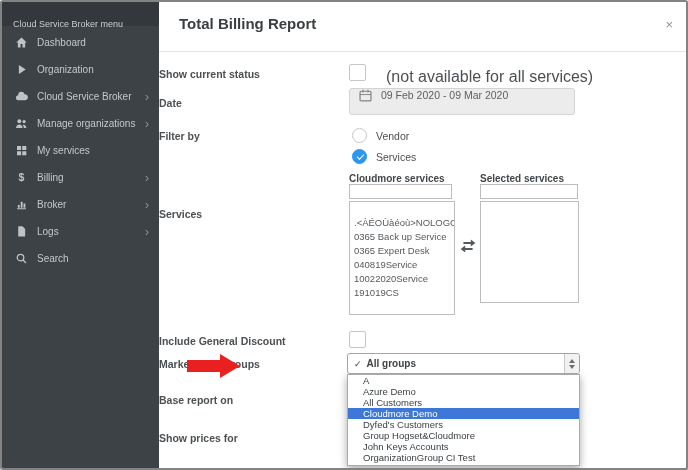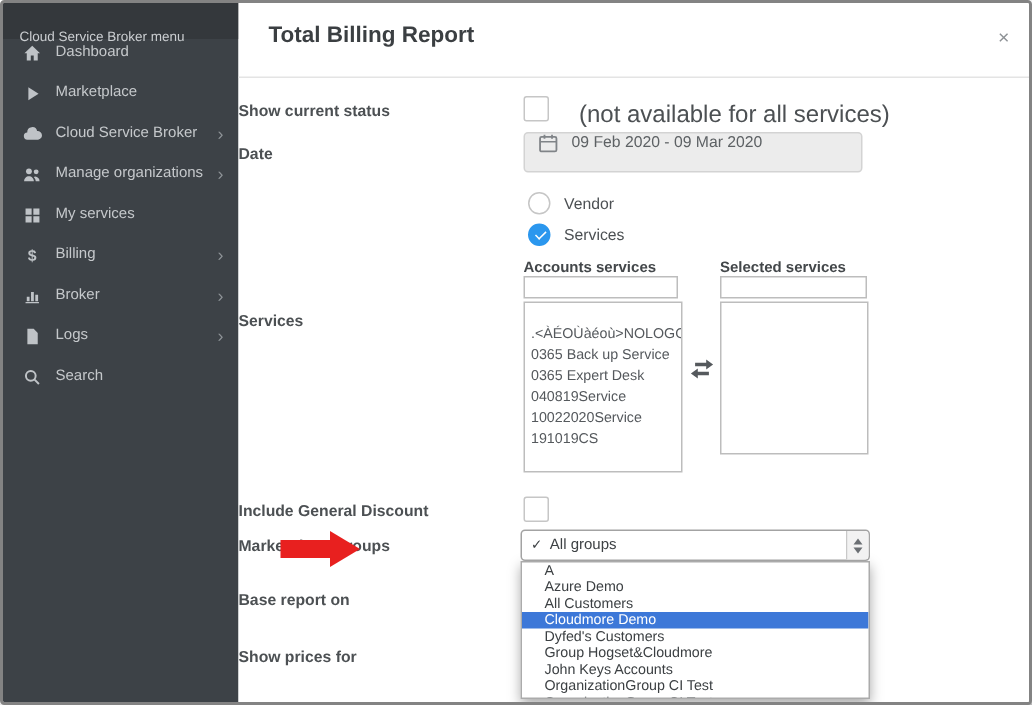--- a/index.html
+++ b/index.html
@@ -5,21 +5,21 @@
   * { margin:0; padding:0; box-sizing:border-box; }
   html,body { background:#ffffff; }
   body { font-family:"Liberation Sans","DejaVu Sans",sans-serif; }
   .frame { position:relative; width:688px; height:470px; border:2px solid #838383; border-radius:3px;
            background:#fff; overflow:hidden; box-shadow:2px 3px 6px rgba(0,0,0,.4); }
 
   
   .sidebar { position:absolute; left:0; top:0; bottom:0; width:157px; background:#3d4247; }
   .sb-header { height:24px; line-height:24px; padding:10px 11px; background:#34383c; color:#cbced1; font-size:9px; white-space:nowrap; }
   .sb-menu { padding-top:3px; }
-  .sb-item { display:flex; align-items:flex-start; height:27px; padding:0 10px 0 13px; color:#c5c8cb; font-size:10px; cursor:pointer; }
+  .sb-item { display:flex; align-items:center; height:27px; padding:0 10px 0 13px; color:#c5c8cb; font-size:10px; cursor:pointer; }
   .sb-ico { width:13px; height:13px; margin-right:9px; flex:0 0 auto; display:flex; }
   .sb-ico svg { width:13px; height:13px; fill:#bfc3c7; }
   .sb-label { white-space:nowrap; }
   .sb-chev { margin-left:auto; color:#8e9397; font-size:12px; line-height:1; }
 
   
   .main { position:absolute; left:157px; top:0; right:0; bottom:0; background:#fff; }
   .title { position:absolute; left:20px; top:13px; font-size:15px; font-weight:bold; color:#3b3f42; }
   .close { position:absolute; right:13px; top:15px; border:none; background:none; font-size:13px; color:#8e9296; cursor:pointer; font-family:inherit; }
   .divider { position:absolute; top:49px; left:0; right:0; height:1px; background:#e4e4e4; }
@@ -45,21 +45,21 @@
   .li.first { border-bottom:1px solid #e0e0e0; }
 
   .swap { position:absolute; left:301px; top:237px; width:16px; height:14px; cursor:pointer; }
 
   .arrow-tail { position:absolute; left:28px; top:358px; width:33px; height:12px; background:#e8201f; z-index:7; }
   .arrow-head { position:absolute; left:61px; top:352px; width:0; height:0; border-top:12px solid transparent; border-bottom:12px solid transparent; border-left:20px solid #e8201f; z-index:7; }
 
   .select { position:absolute; left:188px; top:351px; width:233px; height:21px; background:#fff; border:1px solid #a3a3a3; border-radius:3px;
             display:flex; align-items:center; font-size:10px; color:#3e4245; z-index:6; cursor:pointer; }
   .select .check { margin:0 5px 0 6px; font-size:9px; }
-  .sel-val { flex:1; white-space:nowrap; }
+  .sel-val { flex:1; white-space:nowrap;font-weight:bold; }
   .stepper { width:15px; align-self:stretch; border-left:1px solid #c9c9c9; background:#f2f2f2; display:flex; flex-direction:column;
              align-items:center; justify-content:center; gap:2px; border-radius:0 3px 3px 0; }
   .stepper .up { width:0; height:0; border-left:3.5px solid transparent; border-right:3.5px solid transparent; border-bottom:4px solid #6b6f73; }
   .stepper .down { width:0; height:0; border-left:3.5px solid transparent; border-right:3.5px solid transparent; border-top:4px solid #6b6f73; }
 
   .dropdown { position:absolute; left:188px; top:372px; width:233px; max-height:92px; overflow:hidden; background:#fff;
               border:1px solid #ababab; box-shadow:0 3px 8px rgba(0,0,0,.35); z-index:5; }
   .dd-item { height:11px; line-height:11px; padding-left:15px; font-size:9.5px; color:#3c4043; cursor:pointer; white-space:nowrap; }
   .dd-item.hl { background:#3d78d8; color:#fff; }
 </style>
@@ -80,21 +80,21 @@
         </span>
         <span class="sb-label">Dashboard</span>
       </div>
 
       <div class="sb-item">
         <span class="sb-ico">
           <svg viewBox="0 0 16 16">
               <path d="M4.8 2.6v10.8L13.2 8z"></path>
             </svg>
         </span>
-        <span class="sb-label">Marketplace</span>
+        <span class="sb-label">Organization</span>
       </div>
 
       <div class="sb-item">
         <span class="sb-ico">
           <svg viewBox="0 0 16 16">
               <path d="M4.3 12.5a3 3 0 0 1-.4-6A4.1 4.1 0 0 1 12 5.4a3.1 3.1 0 0 1 .8 7.1z"></path>
             </svg>
         </span>
         <span class="sb-label">Cloud Service Broker</span>
         <span class="sb-chev">›</span>
@@ -179,28 +179,29 @@
       <span class="cal">
         <svg width="13" height="13" viewBox="0 0 15 15">
             <rect x="1.2" y="2.6" width="12.6" height="11.2" rx="1.2" style="fill:none;stroke:#808488;stroke-width:1.4"></rect>
             <path d="M1.2 6.4h12.6" style="stroke:#808488;stroke-width:1.1;fill:none"></path>
             <path d="M4.6 0.9v3.2M10.4 0.9v3.2" style="stroke:#808488;stroke-width:1.4;fill:none"></path>
           </svg>
       </span>
       <span>09 Feb 2020 - 09 Mar 2020</span>
     </div>
 
+    <div class="flabel" style="top:128px">Filter by</div>
     <div class="radio" style="left:193px; top:126px"></div>
     <div class="rlabel" style="left:217px; top:128px">Vendor</div>
     <div class="radio checked" style="left:193px; top:147px">
         <span class="chk"></span>
       </div>
     <div class="rlabel" style="left:217px; top:149px">Services</div>
 
-    <div class="colhead" style="left:190px; top:171px">Accounts services</div>
+    <div class="colhead" style="left:190px; top:171px">Cloudmore services</div>
     <div class="colhead" style="left:321px; top:171px">Selected services</div>
 
     <input class="mini" style="left: 190px; top: 182px; width: 103px;">
     <input class="mini" style="left: 321px; top: 182px; width: 98px;">
 
     <div class="flabel" style="top:206px">Services</div>
 
     <div class="listbox" style="left:190px; top:199px; width:106px; height:114px">
       <div class="li"></div>
       <div class="li">.&lt;ÀÉOÙàéoù&gt;NOLOGO</div>

